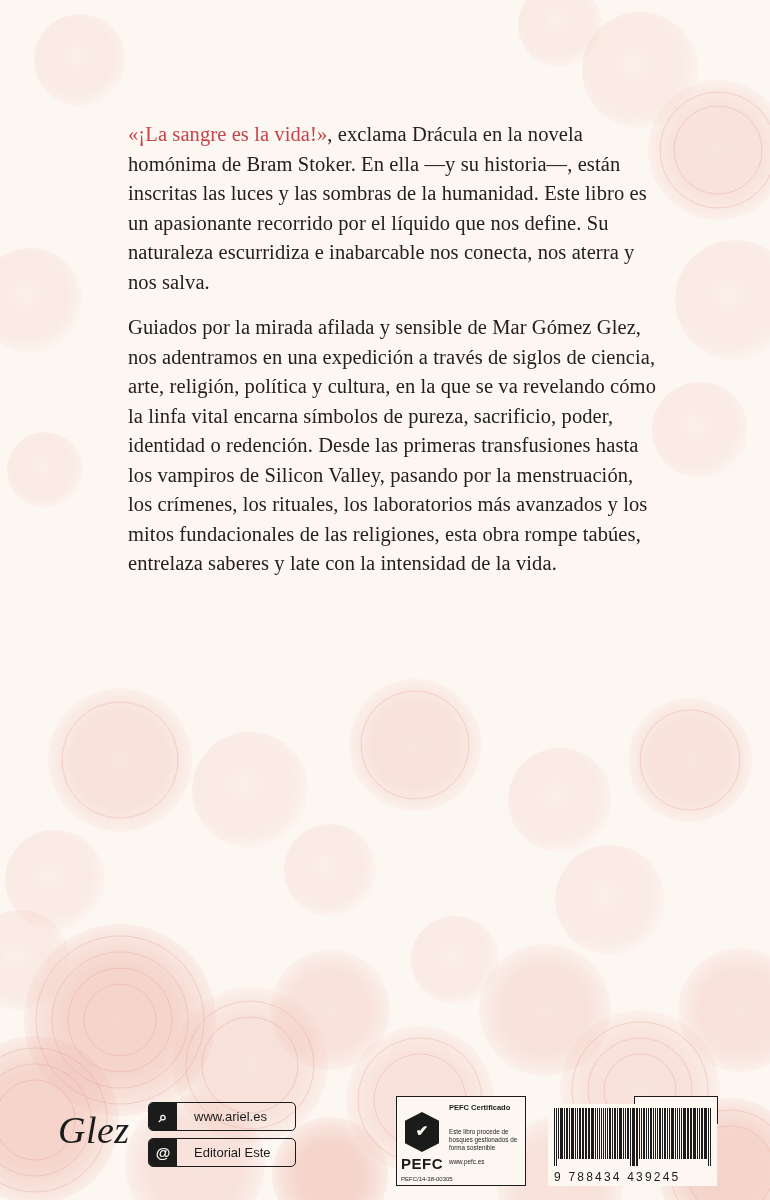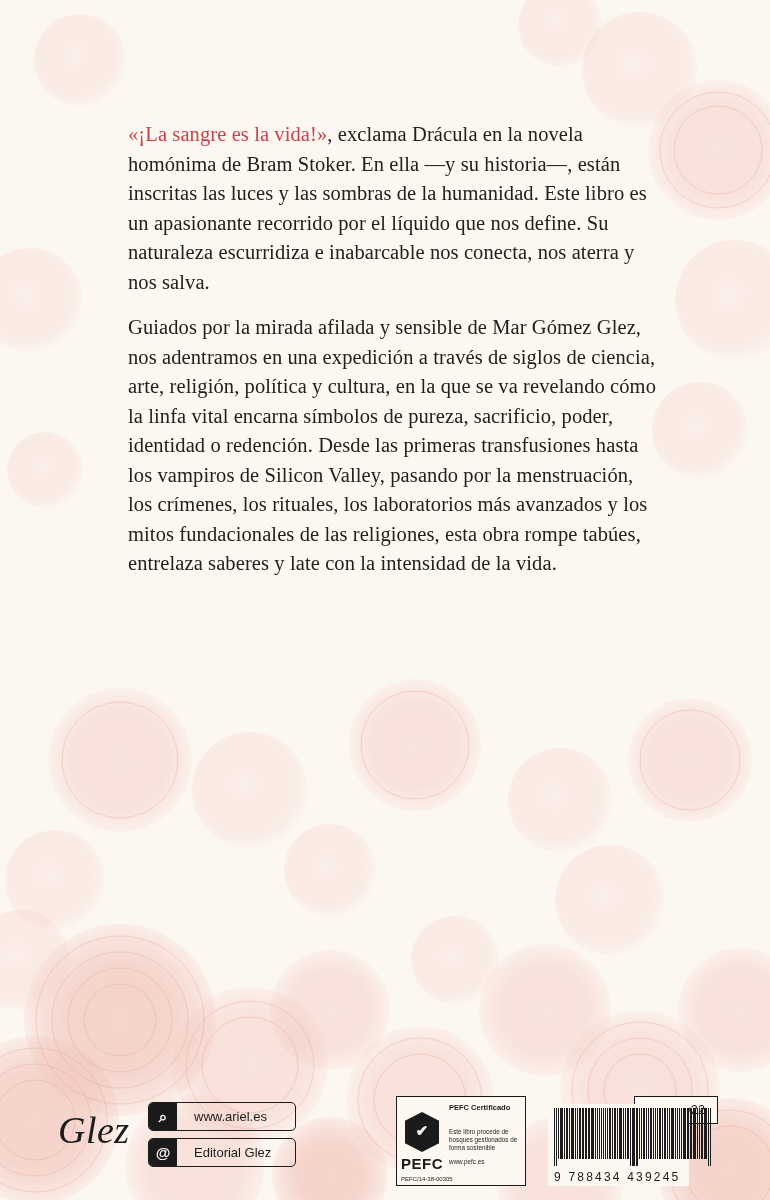--- a/index.html
+++ b/index.html
@@ -202,20 +202,21 @@
     justify-content: center;
     letter-spacing: 0.4px;
   }
   .barcode-wrap {
     position: absolute;
     left: 0;
     top: 8px;
     width: 141px;
     height: 82px;
     background: #fdf7f2;
+    padding-left: 28px;
   }
   .barcode-bars {
     position: absolute;
     left: 6px;
     top: 4px;
     width: 158px;
     height: 58px;
     display: flex;
     align-items: flex-start;
   }
@@ -328,21 +329,21 @@
 
   <div class="logo">Glez</div>
 
   <div class="contact-block">
     <div class="contact-row">
       <div class="contact-icon">⌕</div>
       <div class="contact-text">www.ariel.es</div>
     </div>
     <div class="contact-row">
       <div class="contact-icon">@</div>
-      <div class="contact-text">Editorial Glez</div>
+      <div class="contact-text">Editorial Este</div>
     </div>
   </div>
 
   <div class="pefc">
     <div class="pefc-left">
       <div class="pefc-mark">
           <span>✔</span>
         </div>
       <div class="pefc-word">PEFC</div>
     </div>

